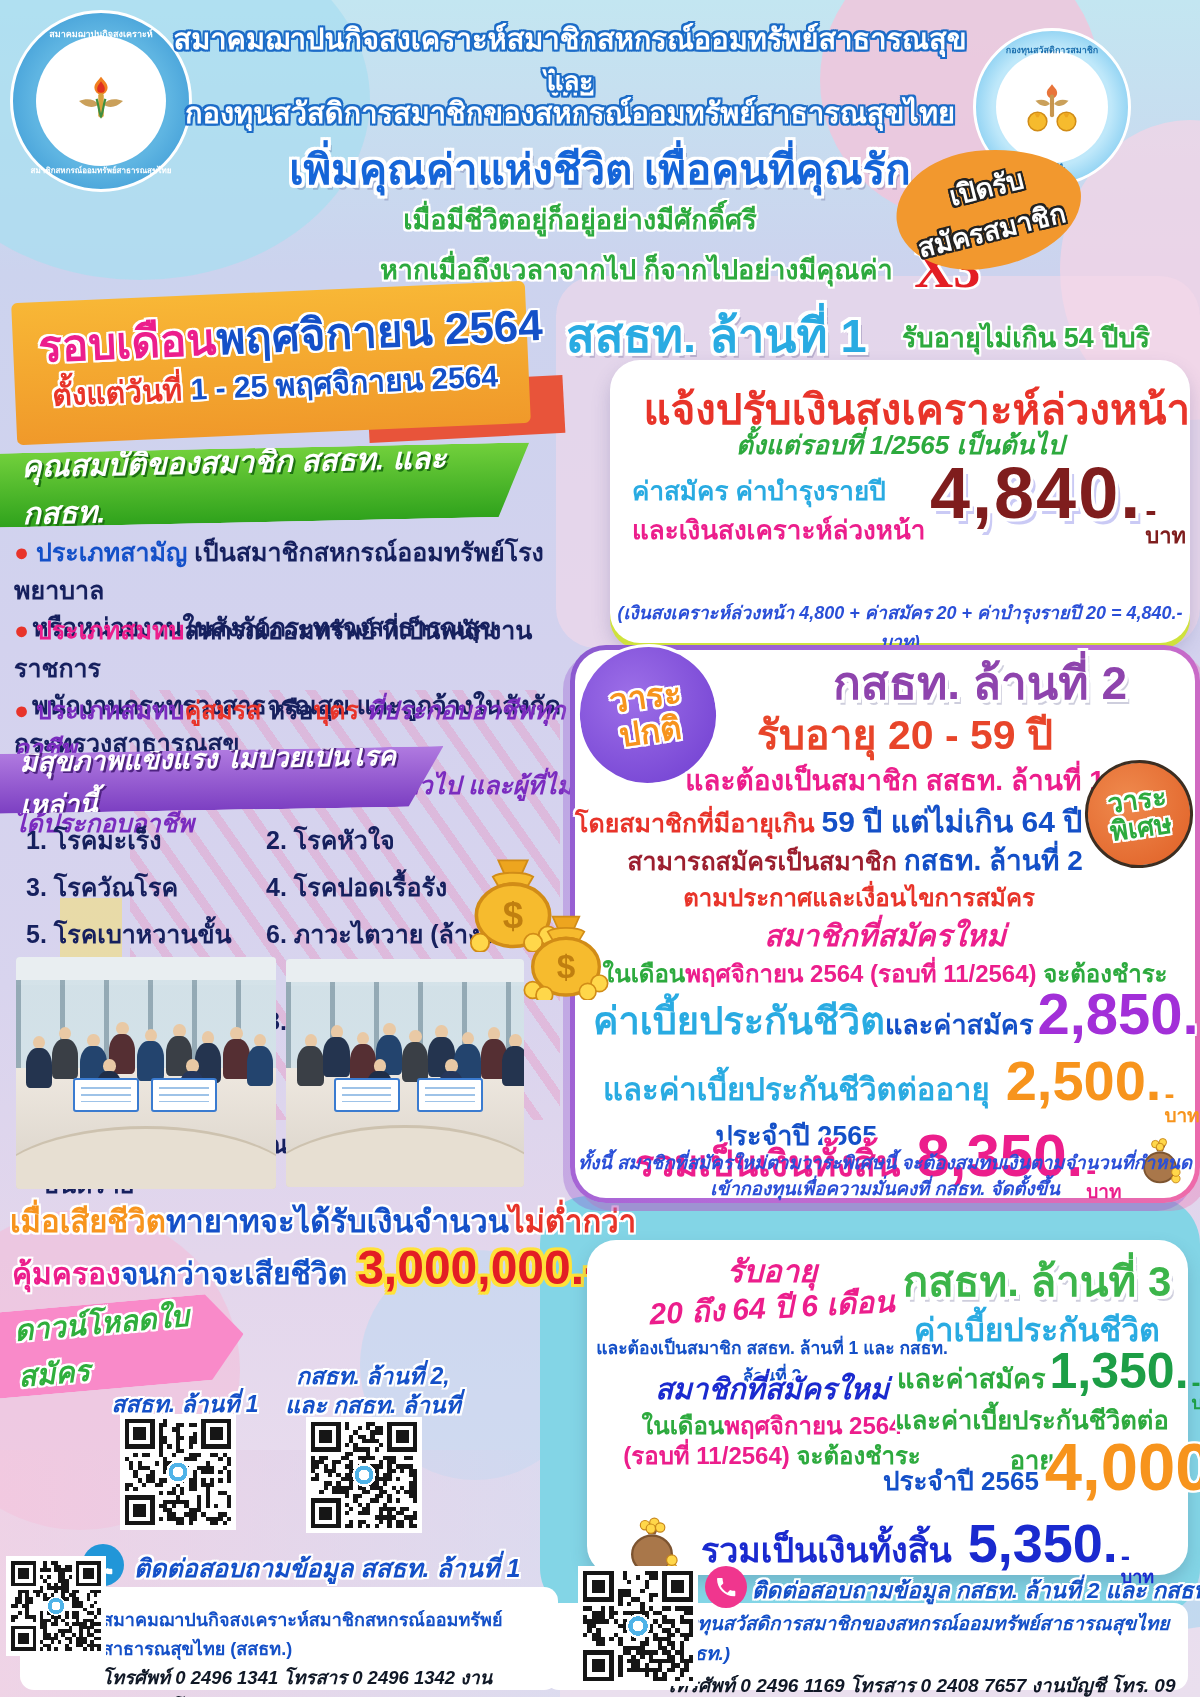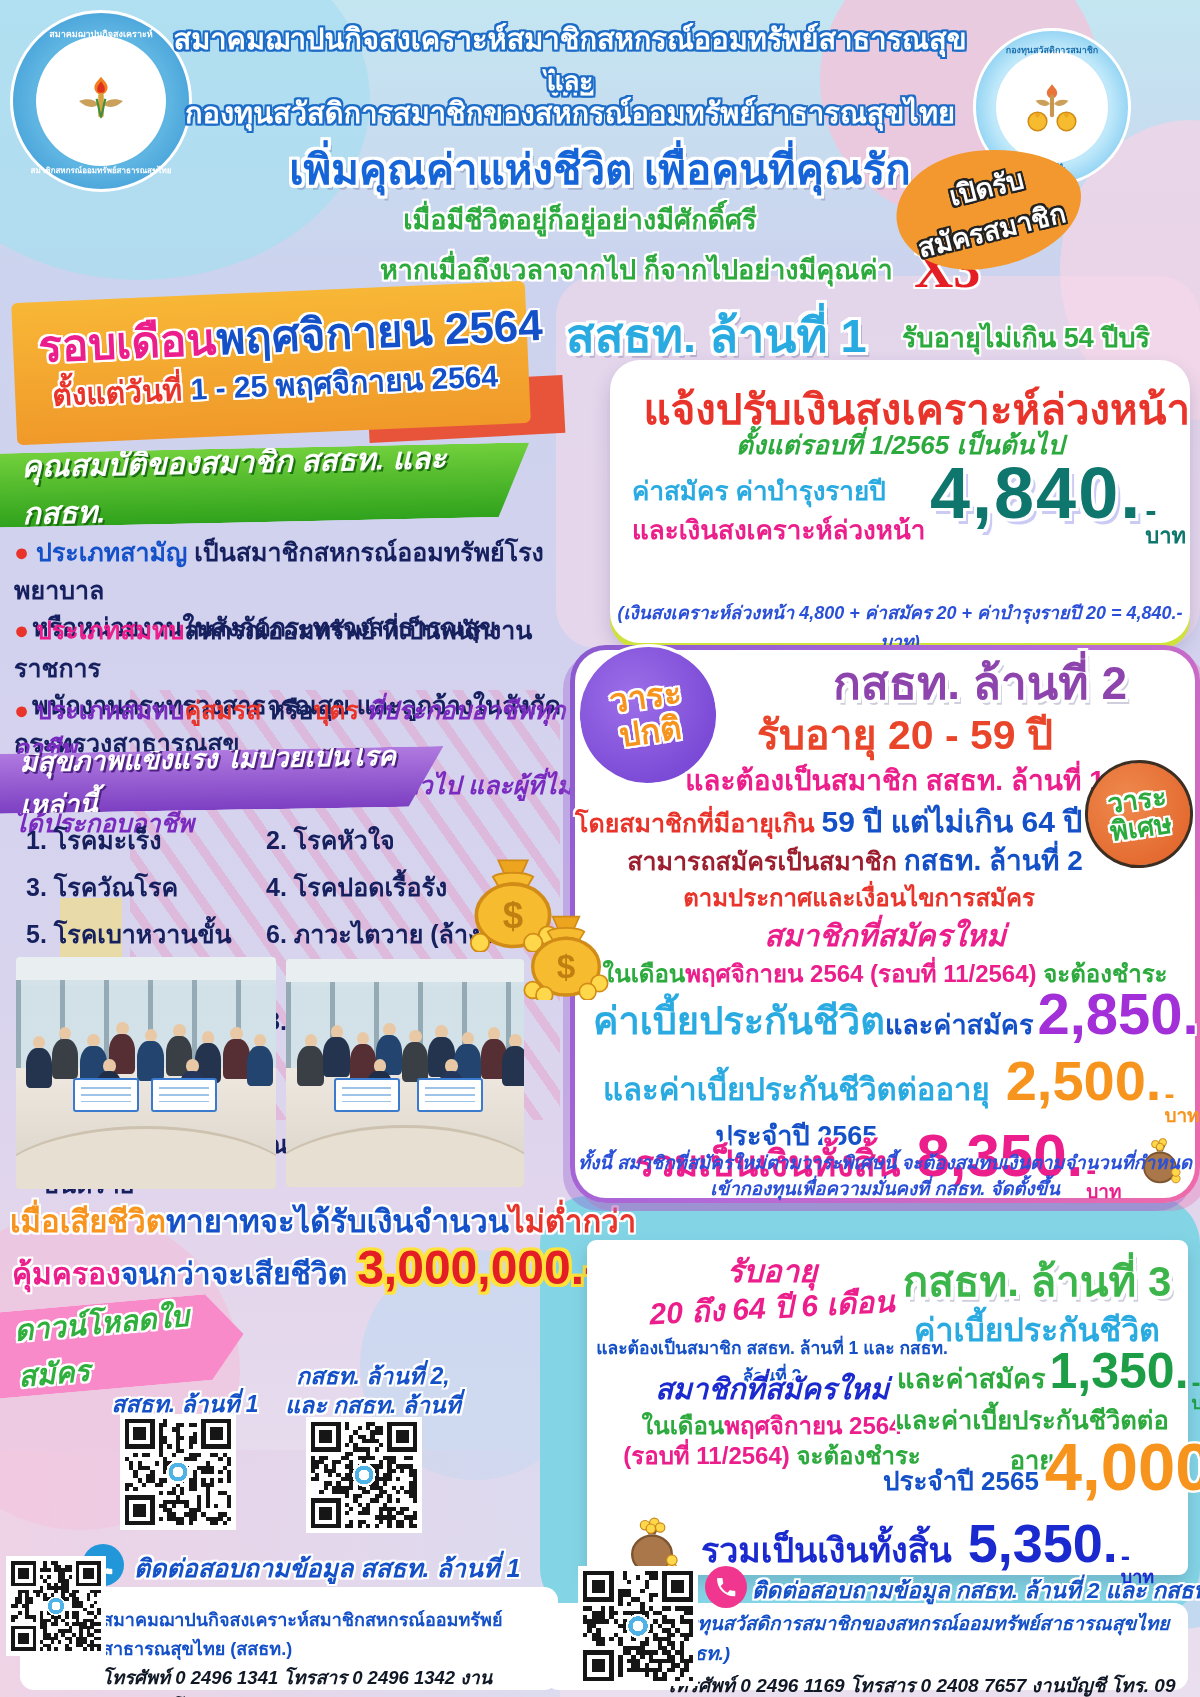--- a/index.html
+++ b/index.html
@@ -13,21 +13,21 @@
   .nowrap{white-space:nowrap;}
   
   .ow{text-shadow:-2px -2px 0 #fff,2px -2px 0 #fff,-2px 2px 0 #fff,2px 2px 0 #fff,-2px 0 0 #fff,2px 0 0 #fff,0 -2px 0 #fff,0 2px 0 #fff;}
   .ow3{text-shadow:-3px -3px 0 #fff,3px -3px 0 #fff,-3px 3px 0 #fff,3px 3px 0 #fff,-3px 0 0 #fff,3px 0 0 #fff,0 -3px 0 #fff,0 3px 0 #fff,4px 5px 0 rgba(60,60,120,.25);}
   .oblue{color:#fff;text-shadow:-2px -2px 0 #1c6cc8,2px -2px 0 #1c6cc8,-2px 2px 0 #1c6cc8,2px 2px 0 #1c6cc8,-2px 0 0 #1c6cc8,2px 0 0 #1c6cc8,0 -2px 0 #1c6cc8,0 2px 0 #1c6cc8;}
   .oblk{color:#fff;text-shadow:-2px -2px 0 #222,2px -2px 0 #222,-2px 2px 0 #222,2px 2px 0 #222,-2px 0 0 #222,2px 0 0 #222,0 -2px 0 #222,0 2px 0 #222;}
   .oyel{text-shadow:-3px -3px 0 #ffe23a,3px -3px 0 #ffe23a,-3px 3px 0 #ffe23a,3px 3px 0 #ffe23a,-3px 0 0 #ffe23a,3px 0 0 #ffe23a,0 -3px 0 #ffe23a,0 3px 0 #ffe23a;}
   
   .c-blue{color:#1450c8}.c-cyan{color:#29abe2}.c-pink{color:#ec1e8c}.c-green{color:#2daa3e}
   .c-red{color:#e8342a}.c-darkred{color:#9c1f2f}.c-purple{color:#7a2bbf}.c-orange{color:#f7941d}
-  .c-navy{color:#16205e}.c-bignum{color:#0f766e}.c-num-purple{color:#a22fd8}
+  .c-navy{color:#16205e}.c-bignum{color:#7f1d1d}.c-num-purple{color:#a22fd8}
   .c-dark{color:#101826}
   
   .blob{position:absolute;border-radius:50%;}
   .stripes{position:absolute;background:repeating-linear-gradient(55deg,rgba(238,120,175,.28) 0 9px,transparent 9px 30px);}
   
   .logo{position:absolute;border-radius:50%;display:flex;align-items:center;justify-content:center;flex-direction:column;}
   .logo .inner{width:74%;height:74%;border-radius:50%;background:#fff;display:flex;align-items:center;justify-content:center;flex-direction:column;}
   .logo .rimtext{position:absolute;width:92%;text-align:center;color:#fff;font-weight:bold;}
   
   .card{position:absolute;background:#fff;border-radius:26px;}
@@ -760,21 +760,21 @@
       <path d="M19 19c4-3 18-3 22 0l-3 5c-5-2-11-2-16 0z" fill="#f6bb2e" stroke="#d18c17"></path>
       <ellipse cx="30" cy="40" rx="20" ry="17" fill="#f6bb2e" stroke="#d18c17" stroke-width="2"></ellipse>
       <text x="30" y="47" font-size="20" text-anchor="middle" fill="#c07f10" font-weight="bold">$</text>
       <circle cx="50" cy="50" r="5" fill="#ffd74a" stroke="#d18c17"></circle>
         <circle cx="43" cy="55" r="5" fill="#ffd74a" stroke="#d18c17"></circle>
       <circle cx="10" cy="54" r="5" fill="#ffd74a" stroke="#d18c17"></circle>
         <circle cx="17" cy="57" r="5" fill="#ffd74a" stroke="#d18c17"></circle>
     </svg>
   </div>
 
-  <div class="card" style="left:587px;top:1240px;width:601px;height:335px;border-radius:9px;box-shadow:0 8px 16px rgba(60,90,120,.25);">
+  <div class="card" style="left:587px;top:1240px;width:601px;height:335px;border-radius:29px;box-shadow:0 8px 16px rgba(60,90,120,.25);">
     <div class="abs ctr b i ow c-pink" style="left:0;top:6px;width:370px;font-size:31px;">รับอายุ</div>
     <div class="abs ctr b i ow c-pink" style="left:0;top:44px;width:370px;font-size:30px;transform:rotate(-3deg);">20 ถึง 64 ปี 6 เดือน</div>
     <div class="abs ctr b c-blue" style="left:0;top:94px;width:370px;font-size:17.5px;">และต้องเป็นสมาชิก สสธท. ล้านที่ 1 และ กสธท. ล้านที่ 2</div>
     <div class="abs ctr b i ow" style="left:0;top:126px;width:370px;font-size:29px;color:#1a2acf;">สมาชิกที่สมัครใหม่</div>
     <div class="abs ctr nowrap b" style="left:0;top:166px;width:370px;font-size:24px;">
       <span class="ow c-green">ในเดือน</span><span class="ow c-pink">พฤศจิกายน 2564</span>
     </div>
     <div class="abs ctr nowrap b" style="left:0;top:196px;width:370px;font-size:24px;">
       <span class="ow c-pink">(รอบที่ 11/2564)</span>
       <span class="ow c-green">จะต้องชำระ</span>

